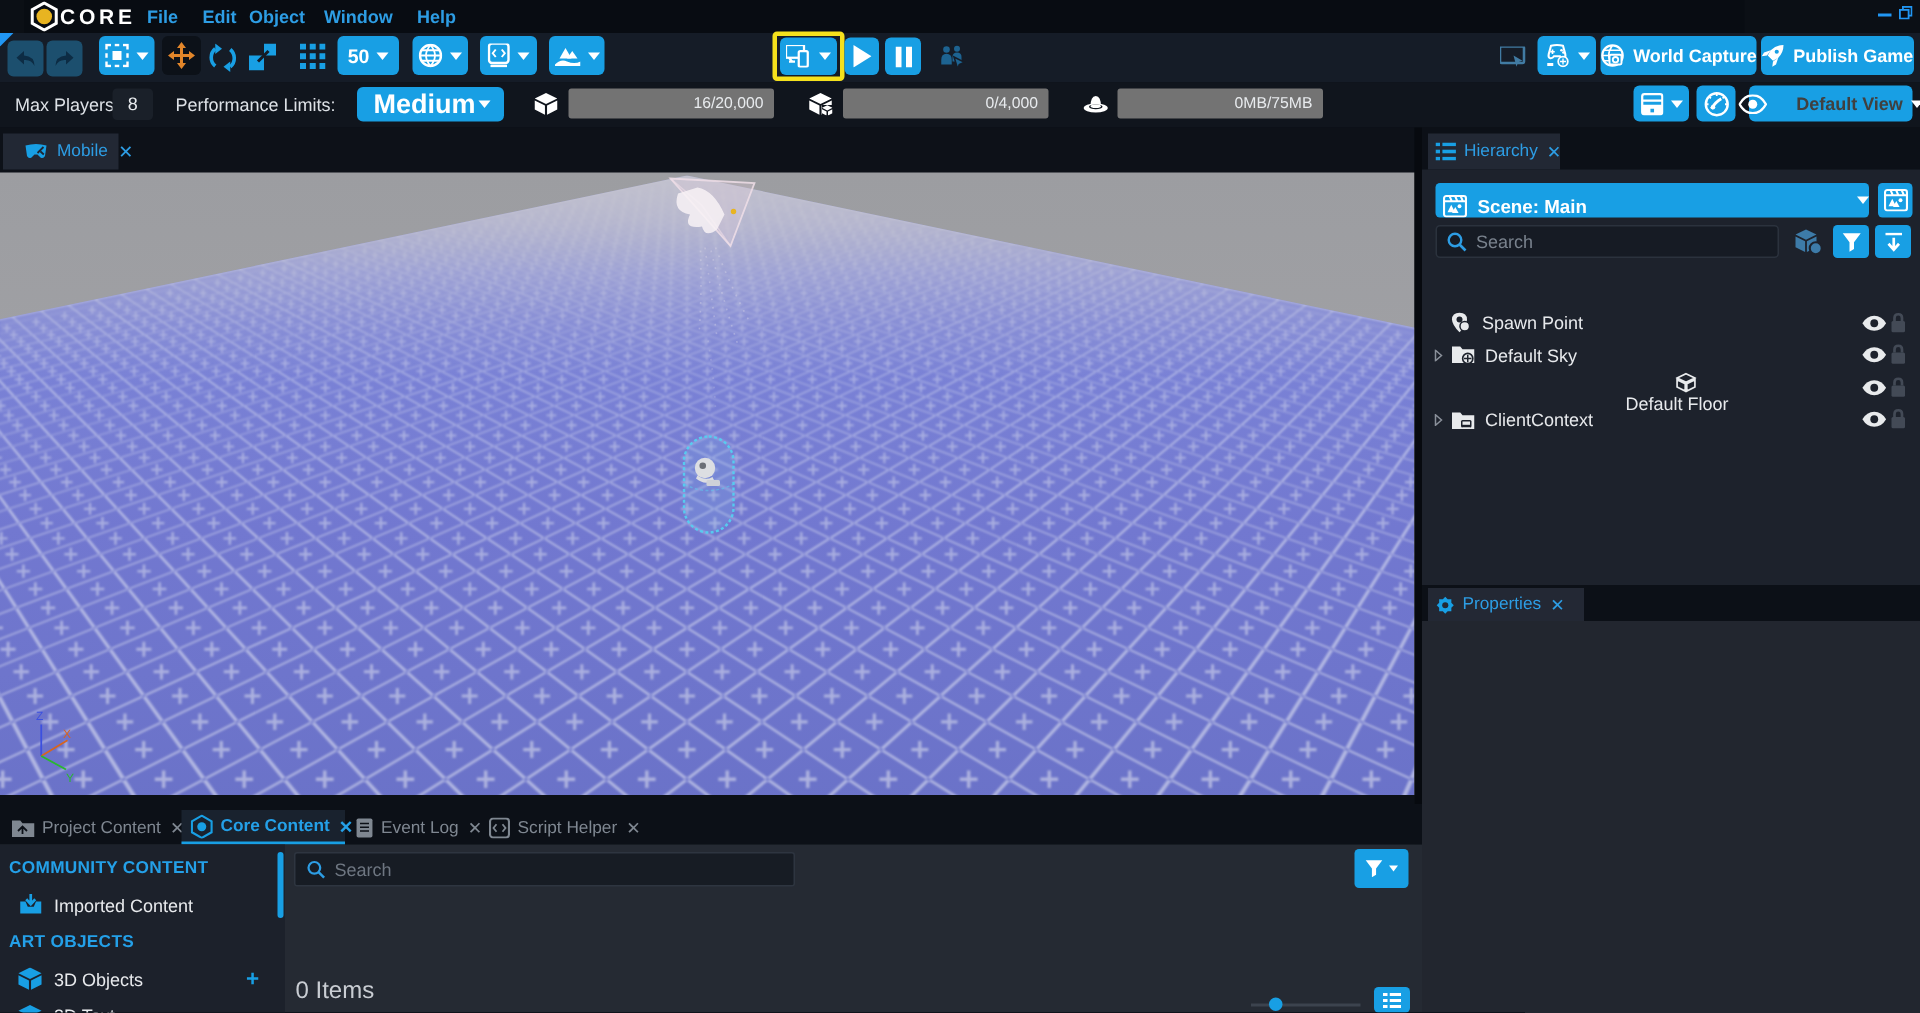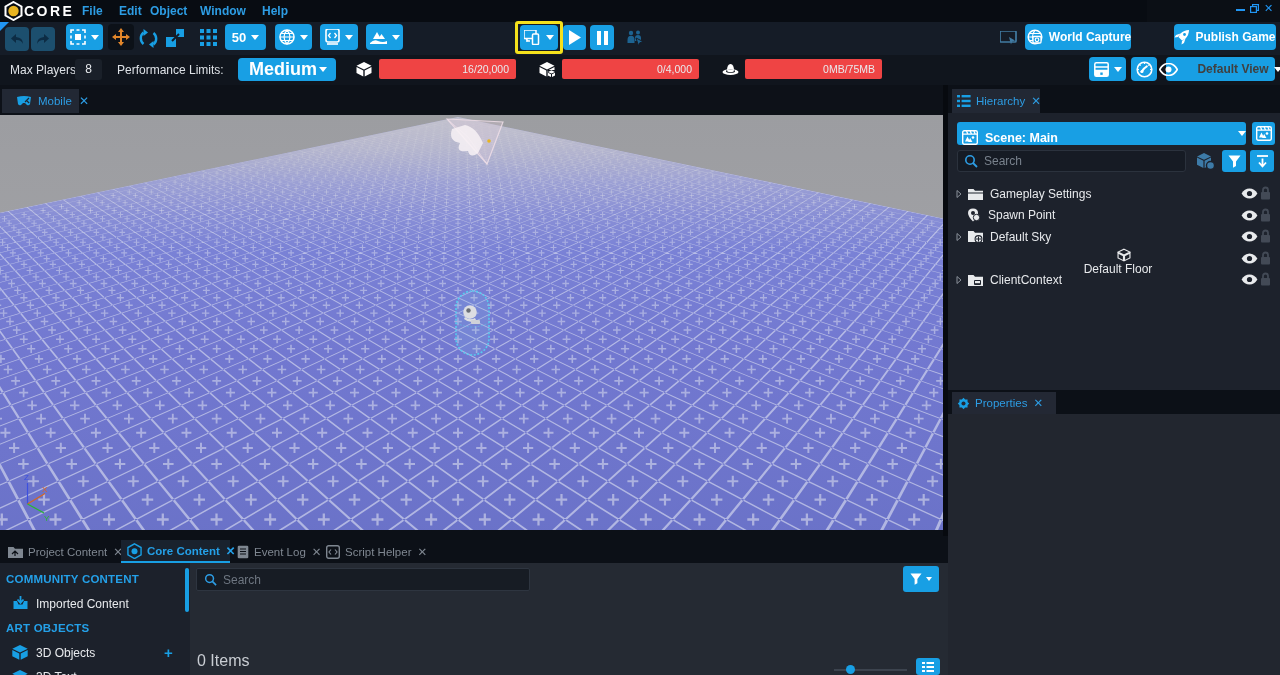--- a/index.html
+++ b/index.html
@@ -1,31 +1,31 @@
 <!DOCTYPE html>
 <html><head><meta charset="utf-8">
 <style>
 *{margin:0;padding:0;box-sizing:border-box;}
 html,body{width:1280px;height:675px;overflow:hidden;background:#0b0f15;font-family:"Liberation Sans",sans-serif;}
 .abs{position:absolute;}
 #page{position:relative;width:1280px;height:675px;background:#0b0f15;}
 
-#titlebar{position:absolute;left:0;top:0;width:1147px;height:22px;background:#080c12;}
+#titlebar{position:absolute;left:16px;top:0;width:1147px;height:22px;background:#080c12;}
 .menu{position:absolute;top:4px;font-size:12px;font-weight:700;color:#2d9de4;}
 .wmctl{position:absolute;top:2px;color:#2196f3;font-size:12px;}
 #corelogo{position:absolute;left:4px;top:1px;}
 #coretxt{position:absolute;left:24px;top:3px;color:#fff;font-size:14px;font-weight:700;letter-spacing:2.5px;}
 
 #tb1{position:absolute;left:0;top:0;width:1280px;height:85px;}
 .btn{position:absolute;top:24px;height:26px;background:#189fe4;border-radius:4px;display:flex;align-items:center;justify-content:center;white-space:nowrap;}
 .caret{width:0;height:0;border-left:4.5px solid transparent;border-right:4.5px solid transparent;border-top:5px solid #fff;margin-left:5px;}
 
 #tb2{position:absolute;left:0;top:0;width:1280px;height:85px;}
 .lbl2{position:absolute;font-size:12px;color:#dde1e6;top:63px;}
-.bbar{position:absolute;top:59px;height:20px;background:#ef4444;border-radius:2px;color:#e8ebee;font-size:10.5px;text-align:right;line-height:20px;}
+.bbar{position:absolute;top:59px;height:20px;background:#737373;border-radius:2px;color:#e8ebee;font-size:10.5px;text-align:right;line-height:20px;}
 .btn2{position:absolute;top:57px;height:24px;background:#189fe4;border-radius:4px;display:flex;align-items:center;justify-content:center;white-space:nowrap;}
 
 #vptabbar{position:absolute;left:0;top:85px;width:943px;height:30px;background:#0d1118;}
 #rttabbar{position:absolute;left:948px;top:85px;width:332px;height:28px;background:#0c1017;}
 .tab{position:absolute;display:flex;align-items:center;font-size:11.5px;white-space:nowrap;}
 .tab svg,.trow svg,.btn svg,.btn2 svg{flex-shrink:0;}
 
 #vp{position:absolute;left:0;top:115px;width:943px;height:415px;overflow:hidden;background:linear-gradient(#9c9da1,#a7a7ab);}
 
 #rpanel{position:absolute;left:948px;top:113px;width:332px;height:277px;background:#1d222c;}
@@ -203,21 +203,21 @@
           <path d="M5 4 V7 M3.5 5.5 H6.5" stroke="#fff" stroke-width="1.1"></path>
           <circle cx="11" cy="4.5" r="0.9" fill="#fff"></circle>
           <circle cx="12.3" cy="6" r="0.9" fill="#fff"></circle>
           <circle cx="12" cy="12" r="3.2" fill="#189fe4" stroke="#fff" stroke-width="1.2"></circle>
           <path d="M12 10 V14 M10 12 H14" stroke="#fff" stroke-width="0.9"></path>
           <rect x="1.5" y="13" width="4" height="2" fill="#fff"></rect>
         </svg>
         <span class="caret"></span>
       </div>
 
-<div class="btn" style="left:1027px;top:24px;width:104px;height:26px;">
+<div class="btn" style="left:1067px;top:24px;width:104px;height:26px;">
         <svg width="16" height="16" viewBox="0 0 16 16">
           <circle cx="8" cy="8" r="6.8" fill="none" stroke="#fff" stroke-width="1.5"></circle>
           <path d="M8 1.2 Q5.5 4.5 5.5 8 Q5.5 11.5 8 14.8 M1.2 8 H14.8 M2 4.5 H14 M2 11.5 H14" stroke="#fff" stroke-width="1.1" fill="none"></path>
           <rect x="6" y="7.5" width="8" height="6.5" rx="1" fill="#189fe4" stroke="#fff" stroke-width="1.3"></rect>
           <circle cx="10" cy="10.8" r="1.8" fill="none" stroke="#fff" stroke-width="1.2"></circle>
         </svg>
         <span style="color:#fff;font-size:12px;font-weight:700;margin-left:6px;">World Capture</span>
       </div>
 
 <div class="btn" style="left:1174px;top:24px;width:102px;height:26px;">
@@ -483,38 +483,20 @@
           <path d="M0.5 0.5 H12.5 L8 6.5 L8 11 L5 12.8 L5 6.5 Z" fill="#fff"></path>
         </svg>
       </div>
 <div class="abs" style="left:302px;top:37px;width:24px;height:22px;background:#189fe4;border-radius:3px;display:flex;align-items:center;justify-content:center;">
         <svg width="13" height="13" viewBox="0 0 13 13">
           <path d="M1 1 H12" stroke="#fff" stroke-width="1.8"></path>
           <path d="M6.5 3.5 V11 M3 7.5 L6.5 11.5 L10 7.5" stroke="#fff" stroke-width="1.8" fill="none"></path>
         </svg>
       </div>
 
-<div class="trow" style="top:70px;">
-<svg style="margin-left:8px;" width="6" height="8" viewBox="0 0 6 8">
-          <path d="M1 0.5 L5 4 L1 7.5 Z" fill="none" stroke="#8a909a" stroke-width="1"></path>
-        </svg>
-<svg style="margin-left:6px;" width="15" height="12" viewBox="0 0 15 12">
-          <path d="M0 1 L5.5 1 L7 2.8 L15 2.8 L15 12 L0 12 Z" fill="#e8eaec"></path>
-          <path d="M0 5 H15" stroke="#1d222c" stroke-width="1"></path>
-        </svg>
-<span style="margin-left:7px;">Gameplay Settings</span>
-        <svg style="position:absolute;left:293px;top:5px;" width="17" height="11" viewBox="0 0 17 11">
-          <path d="M8.5 0.5 Q13.5 0.5 16.4 5.5 Q13.5 10.5 8.5 10.5 Q3.5 10.5 0.6 5.5 Q3.5 0.5 8.5 0.5 Z" fill="#e8eaec"></path>
-          <circle cx="8.5" cy="5.5" r="2.6" fill="#1d222c"></circle>
-        </svg>
-        <svg style="position:absolute;left:312px;top:3px;" width="11" height="14" viewBox="0 0 11 14">
-          <rect x="1" y="6" width="9" height="7.5" rx="1" fill="#434a56"></rect>
-          <path d="M3 6 V4 Q3 1.5 5.5 1.5 Q8 1.5 8 4 V6" fill="none" stroke="#434a56" stroke-width="1.8"></path>
-        </svg>
-      </div>
 <div class="trow" style="top:91.6px;">
 <svg style="margin-left:19px;" width="13" height="14" viewBox="0 0 13 14">
           <path d="M6 0.5 Q11 0.5 11 5 Q11 8.5 6 13.5 Q1 8.5 1 5 Q1 0.5 6 0.5 Z" fill="#e8eaec"></path>
           <circle cx="6" cy="5" r="2" fill="#1d222c"></circle>
           <circle cx="9.5" cy="9.5" r="3.2" fill="#e8eaec" stroke="#1d222c" stroke-width="1"></circle>
         </svg>
 <span style="margin-left:8px;">Spawn Point</span>
         <svg style="position:absolute;left:293px;top:5px;" width="17" height="11" viewBox="0 0 17 11">
           <path d="M8.5 0.5 Q13.5 0.5 16.4 5.5 Q13.5 10.5 8.5 10.5 Q3.5 10.5 0.6 5.5 Q3.5 0.5 8.5 0.5 Z" fill="#e8eaec"></path>
           <circle cx="8.5" cy="5.5" r="2.6" fill="#1d222c"></circle>

